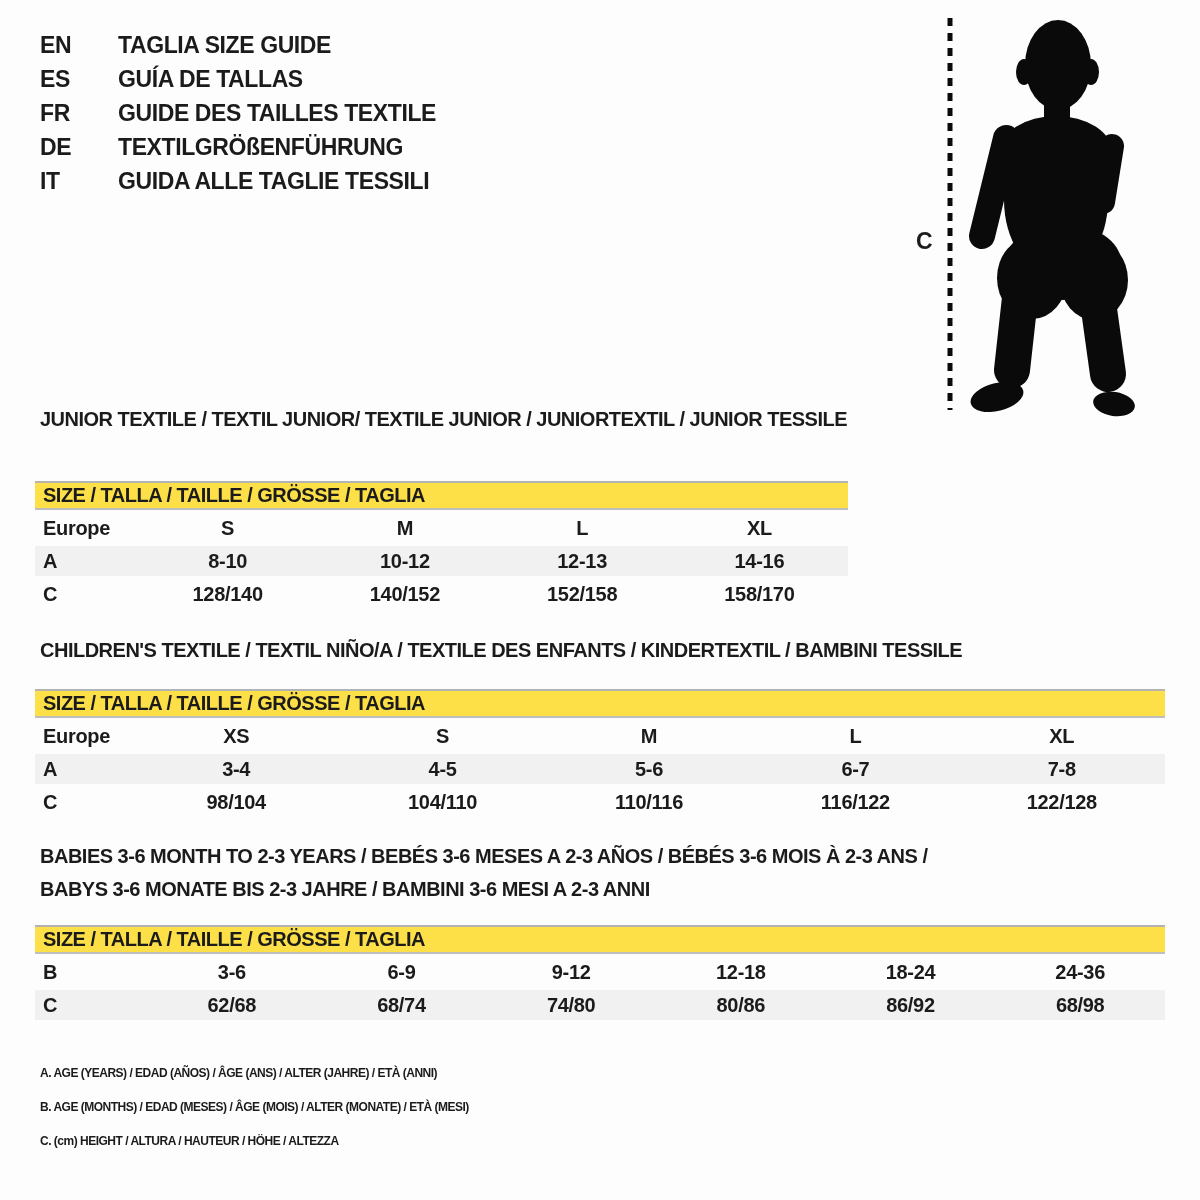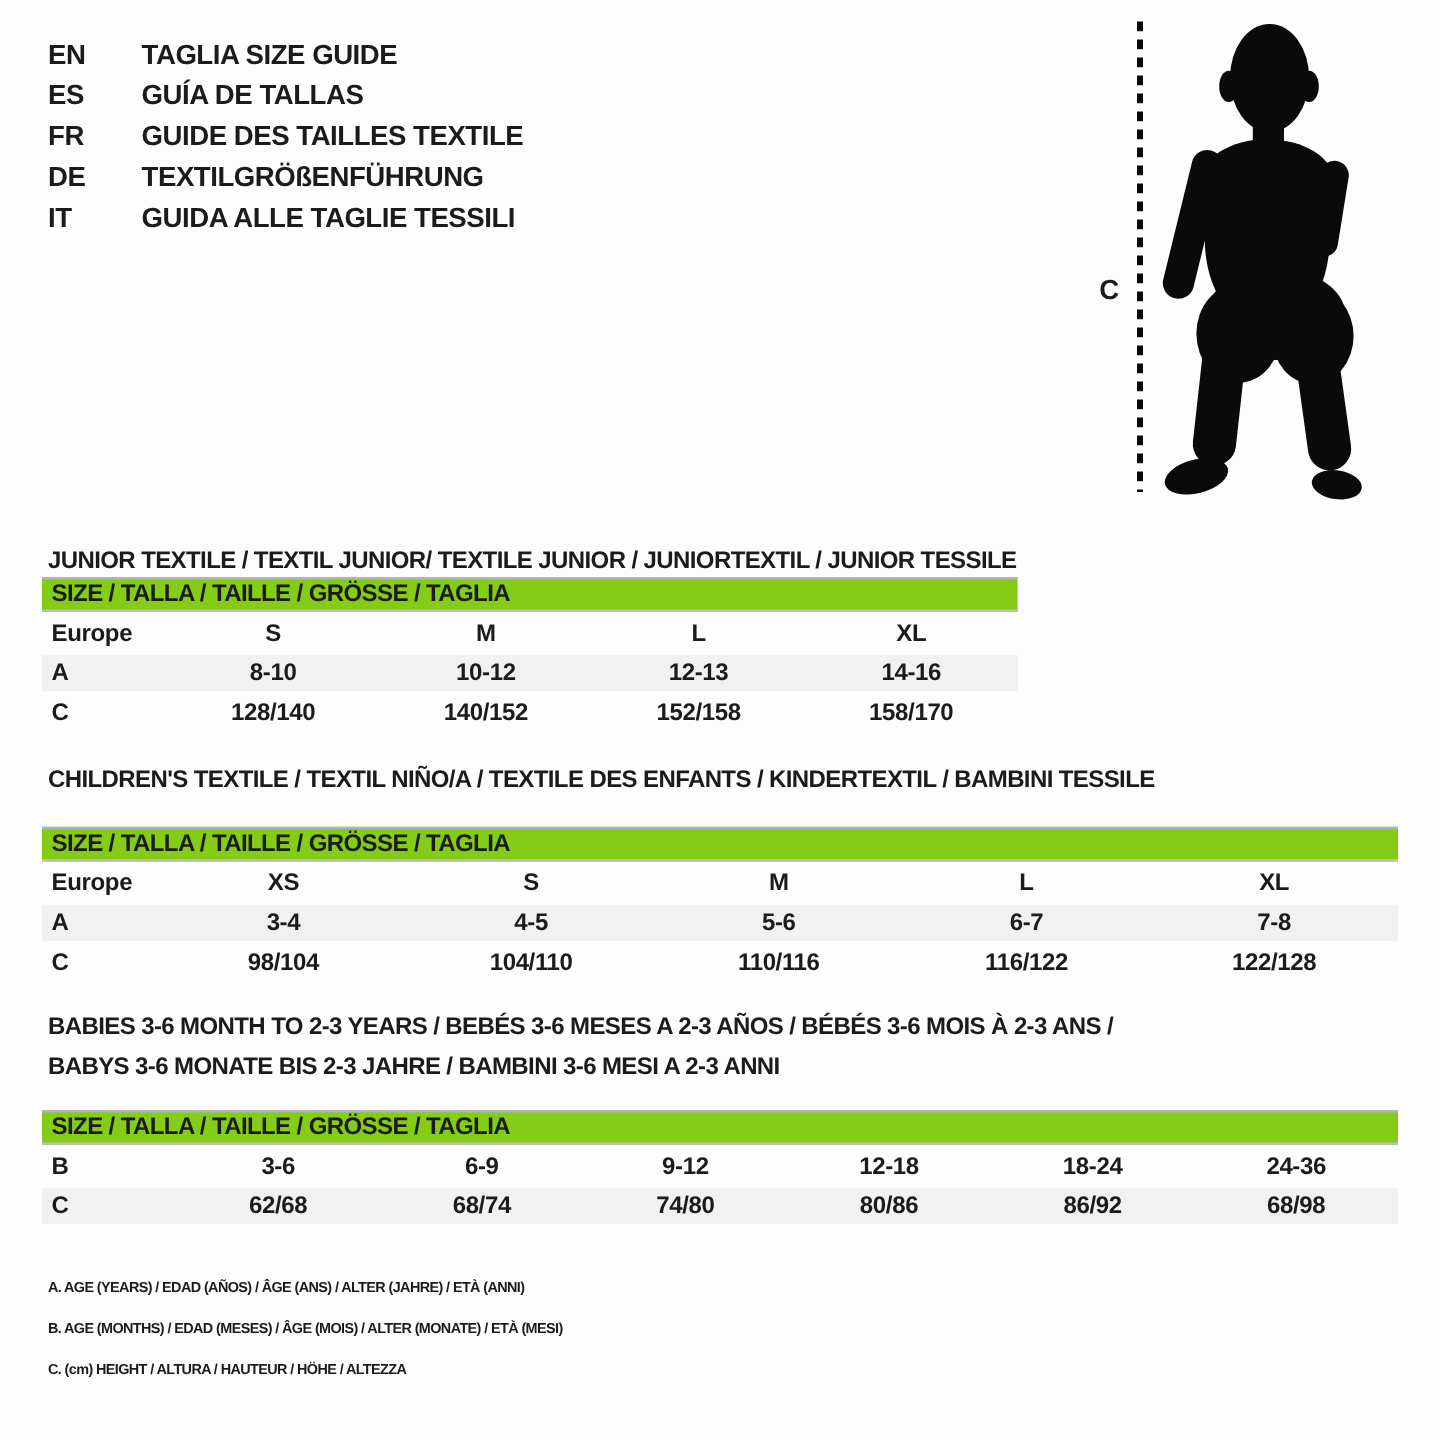--- a/index.html
+++ b/index.html
@@ -21,21 +21,21 @@
 
   
   .sec-title { position:absolute; left:40px; font-size:20px; letter-spacing:-0.5px; white-space:nowrap; }
 
   
   .tbl { position:absolute; left:35px; }
   .t1 { width:813px; }
   .t2, .t3 { width:1130px; }
   .tbl-head {
     box-sizing:border-box; height:29px; line-height:25px;
-    background:#84cc16; border-top:2px solid #b3b3b3; border-bottom:2px solid #bebebe;
+    background:#fde047; border-top:2px solid #b3b3b3; border-bottom:2px solid #bebebe;
     padding-left:8px; font-size:20px; letter-spacing:-0.5px;
   }
   .row { display:grid; height:30px; align-items:center; margin-top:3px; font-size:20px; letter-spacing:-0.3px; }
   .t1 .row { grid-template-columns:104px repeat(4,1fr); }
   .t2 .row { grid-template-columns:98px repeat(5,1fr); }
   .t3 .row { grid-template-columns:112px repeat(6,1fr); }
   .row .lab { padding-left:8px; }
   .row .val { text-align:center; }
   .alt { background:#f2f1f1; }
 
@@ -88,21 +88,21 @@
       <ellipse cx="214" cy="394" rx="21" ry="12" transform="rotate(8 214 394)"></ellipse>
     </g>
     <g stroke="#0a0a0a" stroke-linecap="round" fill="none">
       <line x1="106" y1="128" x2="82" y2="226" stroke-width="26"></line>
       <line x1="212" y1="136" x2="203" y2="192" stroke-width="24"></line>
       <line x1="120" y1="288" x2="112" y2="360" stroke-width="36"></line>
       <line x1="198" y1="292" x2="208" y2="364" stroke-width="36"></line>
     </g>
   </svg>
 
-  <div class="sec-title" style="top:456px">JUNIOR TEXTILE / TEXTIL JUNIOR/ TEXTILE JUNIOR / JUNIORTEXTIL / JUNIOR TESSILE</div>
+  <div class="sec-title" style="top:408px">JUNIOR TEXTILE / TEXTIL JUNIOR/ TEXTILE JUNIOR / JUNIORTEXTIL / JUNIOR TESSILE</div>
   <div class="tbl t1" style="top:481px">
     <div class="tbl-head">SIZE / TALLA / TAILLE / GRÖSSE / TAGLIA</div>
     <div class="row">
       <div class="lab">Europe</div>
       <div class="val">S</div>
       <div class="val">M</div>
       <div class="val">L</div>
       <div class="val">XL</div>
     </div>
     <div class="row alt">

